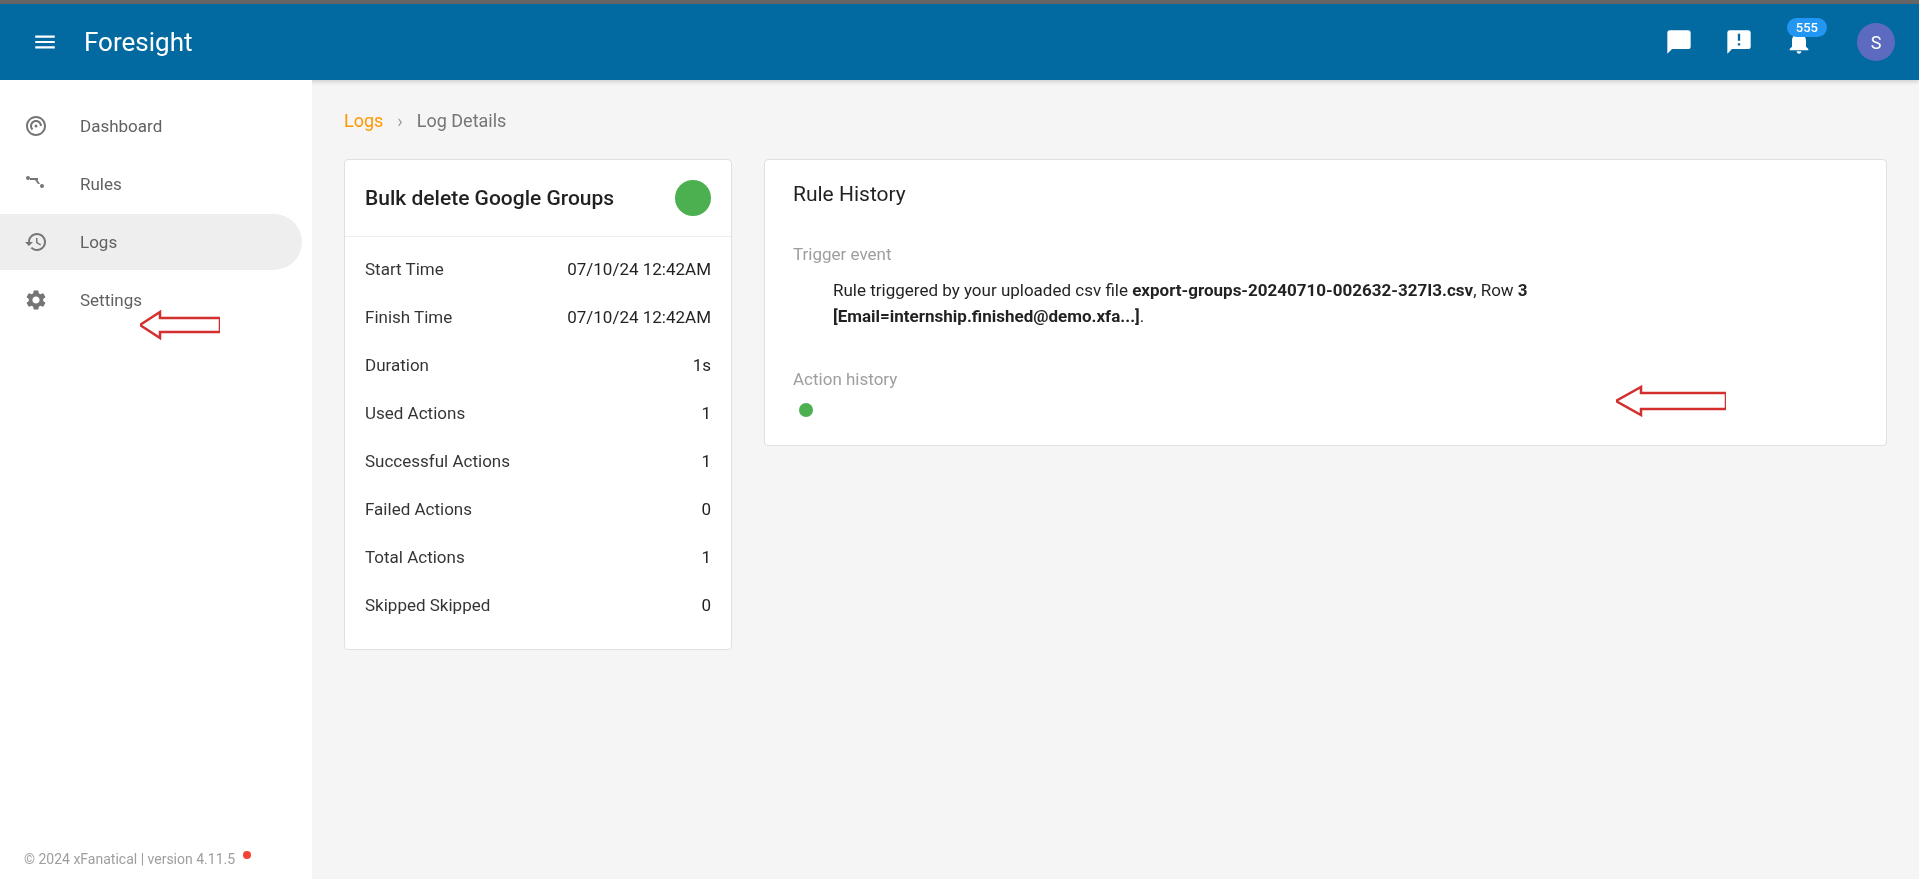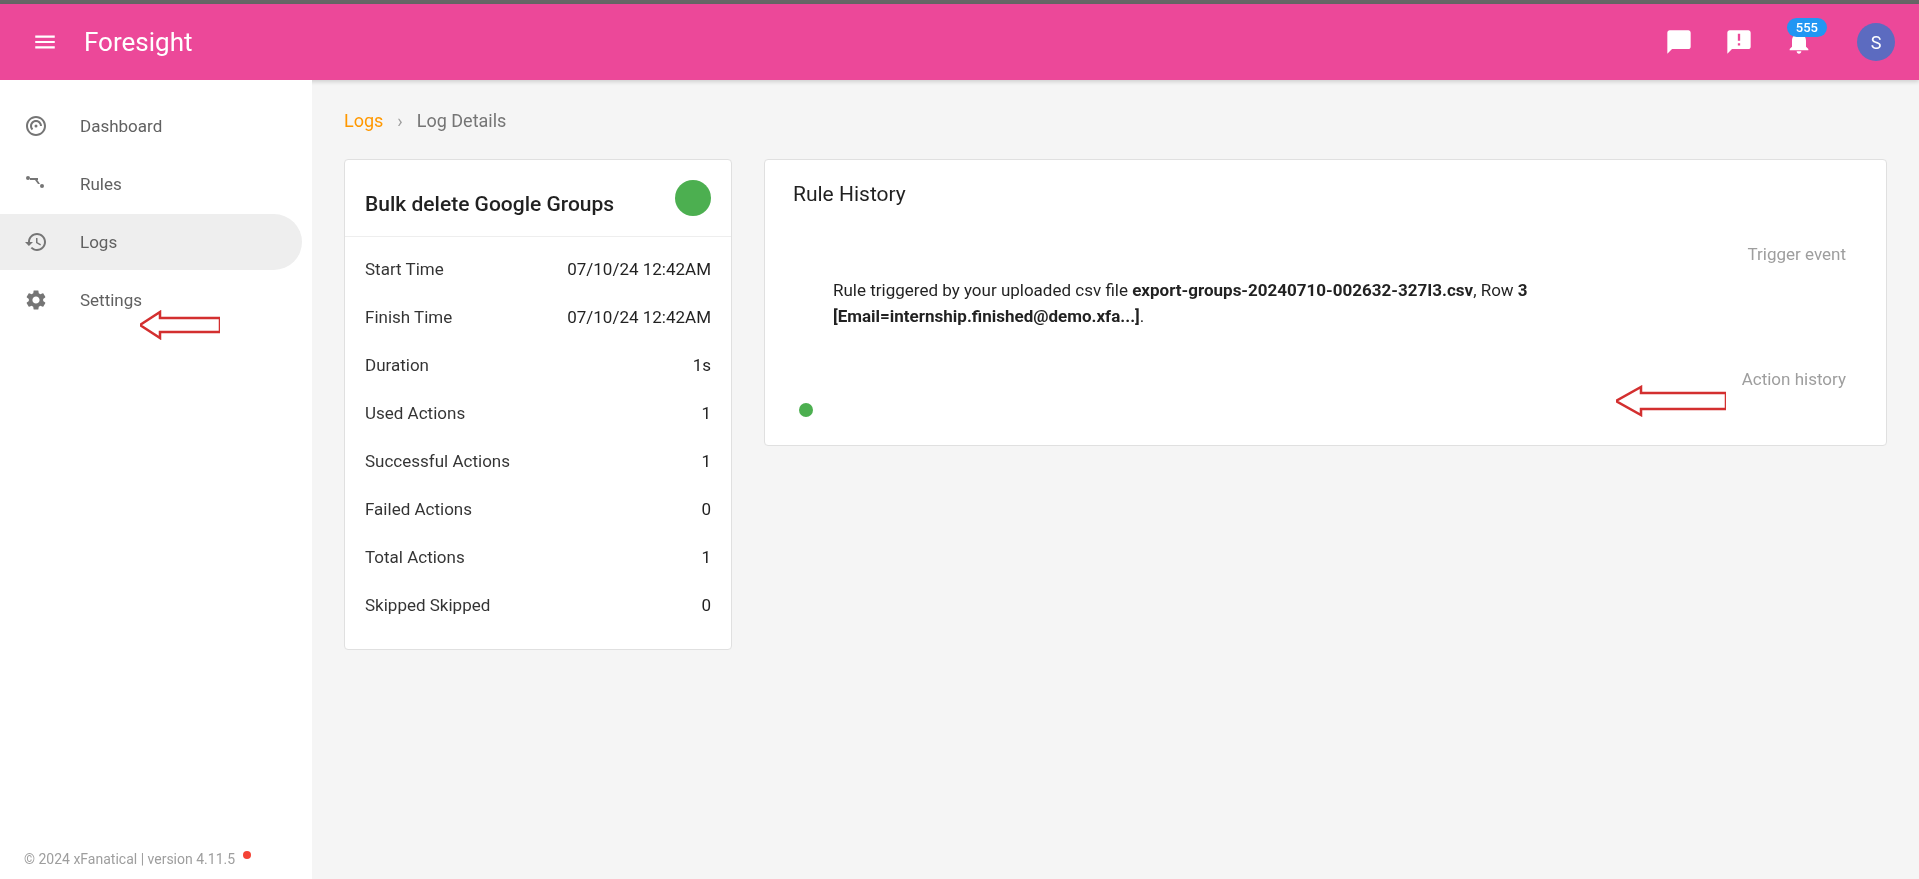--- a/index.html
+++ b/index.html
@@ -6,21 +6,21 @@
     body {
       font-family: 'Roboto', -apple-system, BlinkMacSystemFont, 'Segoe UI', Arial, sans-serif;
       background: #f5f5f5;
       color: rgba(0,0,0,0.87);
       width: 1919px;
       height: 879px;
       overflow: hidden;
     }
     .top-gray-line { height: 4px; background: #666; }
     .header {
-      background: #ec4899;
+      background: #0369a1;
       height: 76px;
       display: flex;
       align-items: center;
       padding: 0 24px;
       box-shadow: 0 2px 4px rgba(0,0,0,0.15);
     }
     .menu-btn {
       color: white;
       cursor: pointer;
       padding: 8px;
@@ -120,21 +120,21 @@
     .breadcrumb-current { color: #757575; }
     .cards { display: flex; gap: 32px; align-items: flex-start; }
     .card {
       background: white;
       border-radius: 4px;
       border: 1px solid #e0e0e0;
     }
     .card-summary { width: 388px; }
     .summary-header {
       display: flex;
-      align-items: flex-end;
+      align-items: center;
       justify-content: space-between;
       padding: 20px 20px;
       border-bottom: 1px solid #eeeeee;
     }
     .summary-title {
       font-size: 21px;
       font-weight: 500;
       color: rgba(0,0,0,0.87);
     }
     .status-dot-lg {
@@ -159,21 +159,20 @@
     }
     .history-title {
       font-size: 21px;
       color: rgba(0,0,0,0.87);
       margin-bottom: 38px;
     }
     .section-label {
       color: #9e9e9e;
       font-size: 17px;
       margin-bottom: 14px;
-      text-align: right;
     }
     .trigger-text {
       font-size: 17px;
       line-height: 1.5;
       padding-left: 40px;
       margin-bottom: 40px;
       color: rgba(0,0,0,0.87);
     }
     .trigger-text b { font-weight: 700; }
     .action-row {

